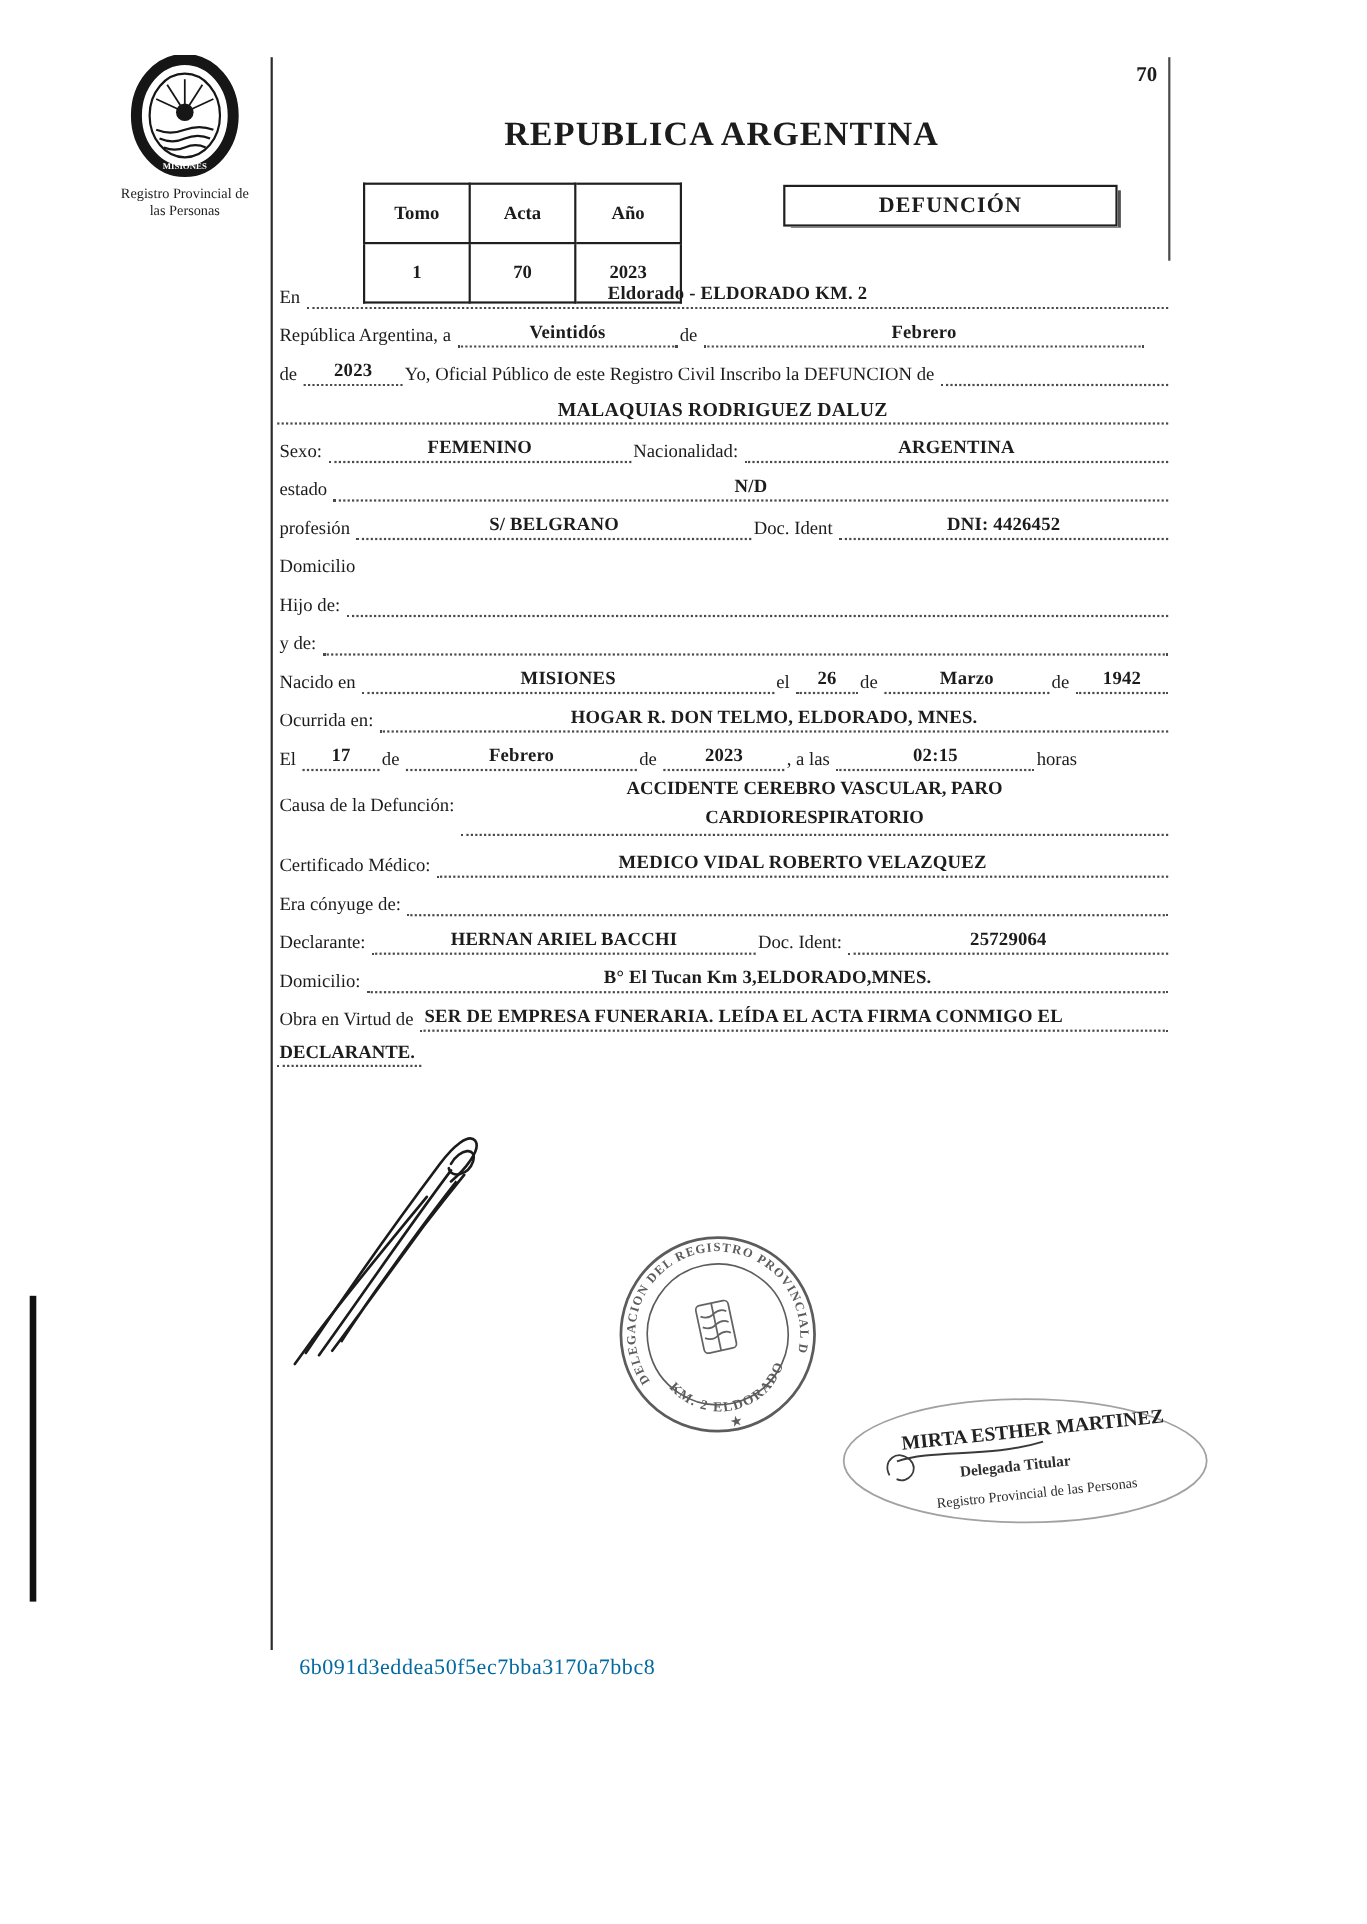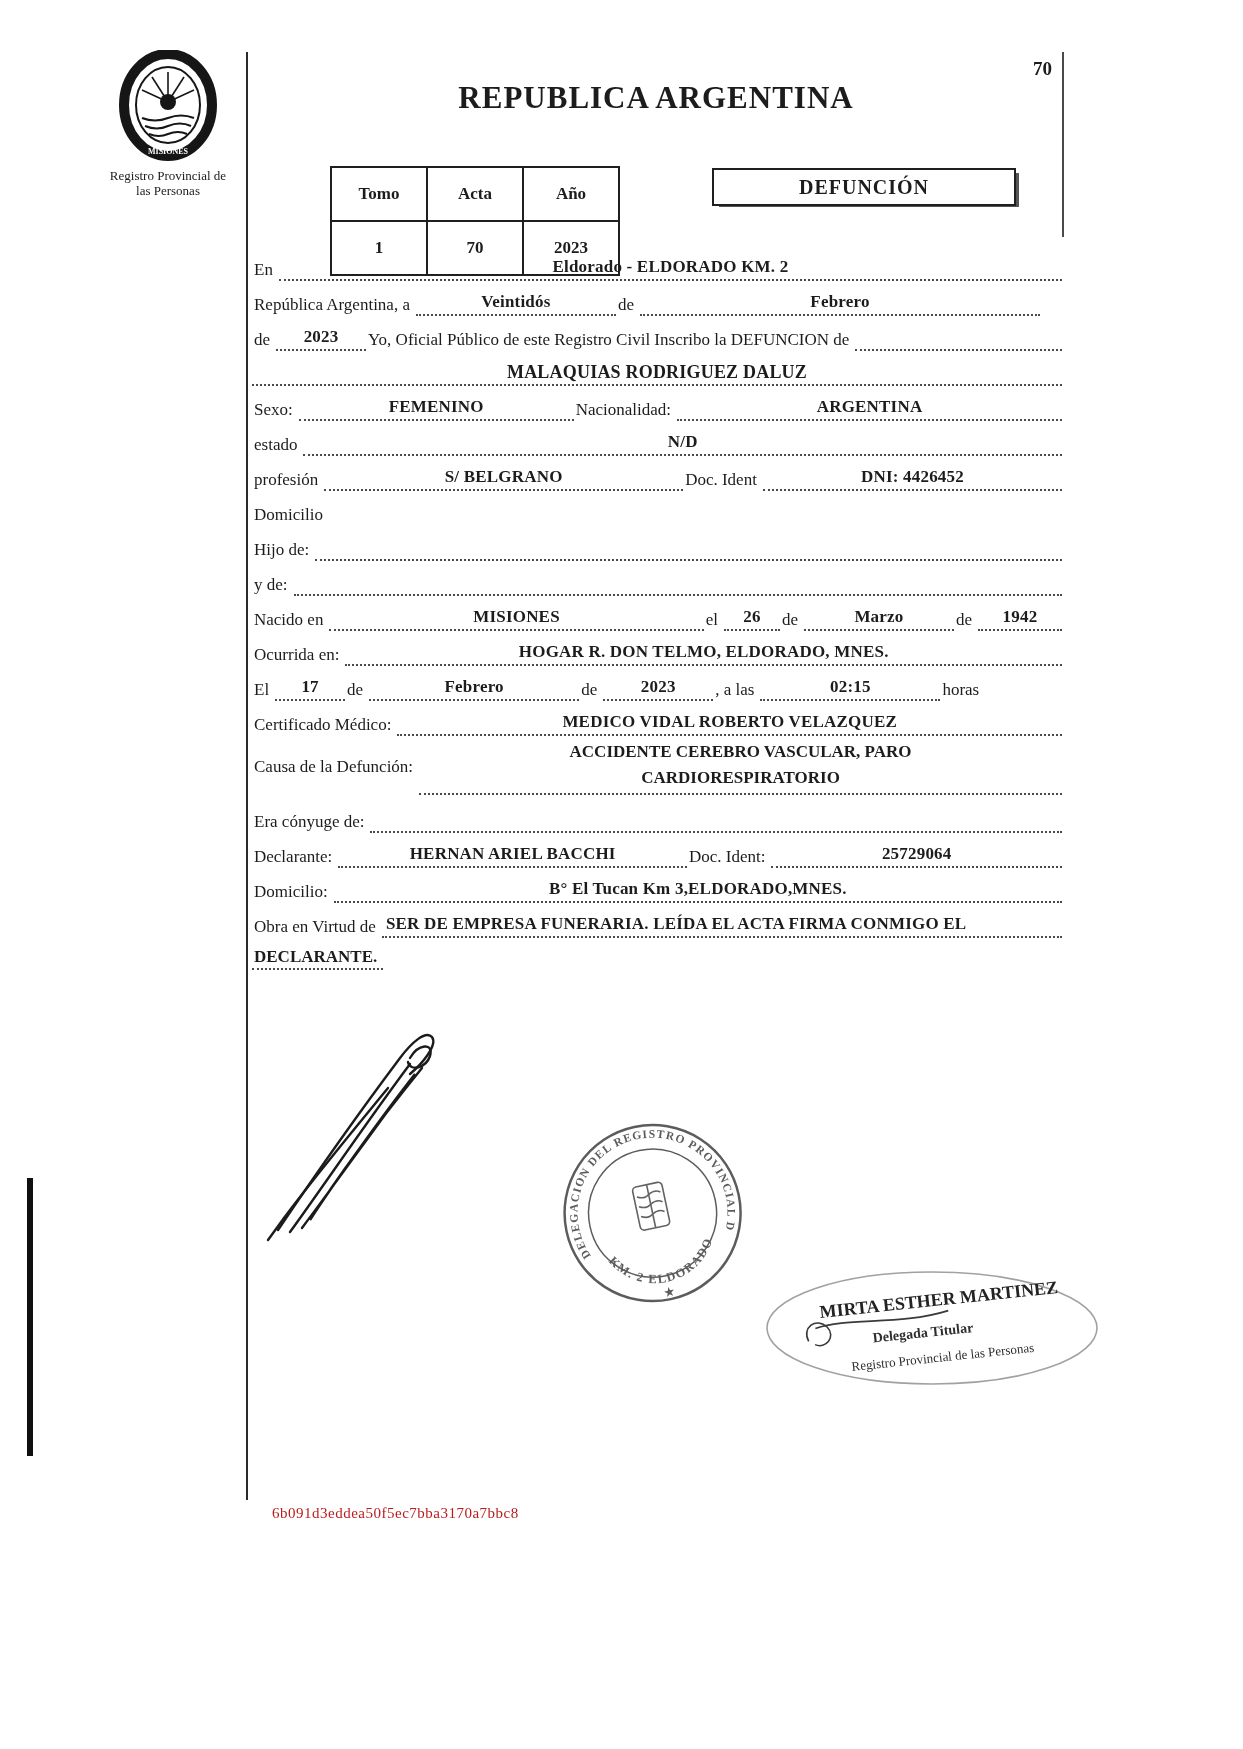--- a/index.html
+++ b/index.html
@@ -9,24 +9,24 @@
     font-family:Liberation Serif, serif;color:#1c1c1c;overflow:hidden;
     margin:0 auto;
   }
   .abs{position:absolute;}
 
   
   .page-num{left:1033px;top:58px;font-size:19px;font-weight:700;}
   .vline-left{left:246px;top:52px;width:2px;height:1448px;background:#2b2b2b;}
   .vline-right{left:1062px;top:52px;width:2px;height:185px;background:#4a4a4a;}
   .black-mark{left:27px;top:1178px;width:6px;height:278px;background:#101010;}
-  .hash{left:272px;top:1505px;font-size:15px;letter-spacing:.5px;color:#b91c1c;}
+  .hash{left:272px;top:1505px;font-size:20px;letter-spacing:.5px;color:#0369a1;}
 
   
-  .doc-title{left:250px;top:80px;width:812px;text-align:center;font-size:31px;font-weight:700;letter-spacing:1px;}
+  .doc-title{left:250px;top:104px;width:812px;text-align:center;font-size:31px;font-weight:700;letter-spacing:1px;}
   .logo{left:118px;top:50px;}
   .logo-caption{left:86px;top:168px;width:164px;text-align:center;font-size:13px;line-height:15px;}
 
   table.registry{left:330px;top:166px;border-collapse:collapse;position:absolute;}
   table.registry th,table.registry td{
     border:2px solid #1f1f1f;font-weight:700;font-size:17px;text-align:center;
     padding:15px 8px;min-width:78px;line-height:22px;
   }
   .defuncion-box{
     left:712px;top:168px;width:300px;height:34px;border:2px solid #1f1f1f;
@@ -201,31 +201,31 @@
       <span class="fill w70">17</span>
       <span class="lbl">de</span>
       <span class="fill w210">Febrero</span>
       <span class="lbl">de</span>
       <span class="fill w110">2023</span>
       <span class="lbl">, a las</span>
       <span class="fill w180">02:15</span>
       <span class="lbl">horas</span>
     </div>
 
-    <div class="row">
-      <span class="lbl">Certificado Médico:</span>
-      <span class="fill">MEDICO VIDAL ROBERTO VELAZQUEZ</span>
-    </div>
-
     <div class="row center-v" style="min-height:62px">
       <span class="lbl">Causa de la Defunción:</span>
       <div class="fill-block">
         <div>ACCIDENTE CEREBRO VASCULAR, PARO</div>
         <div>CARDIORESPIRATORIO</div>
       </div>
+    </div>
+
+    <div class="row">
+      <span class="lbl">Certificado Médico:</span>
+      <span class="fill">MEDICO VIDAL ROBERTO VELAZQUEZ</span>
     </div>
 
     <div class="row">
       <span class="lbl">Era cónyuge de:</span>
       <span class="fill"></span>
     </div>
 
     <div class="row">
       <span class="lbl">Declarante:</span>
       <span class="fill f12">HERNAN ARIEL BACCHI</span>

